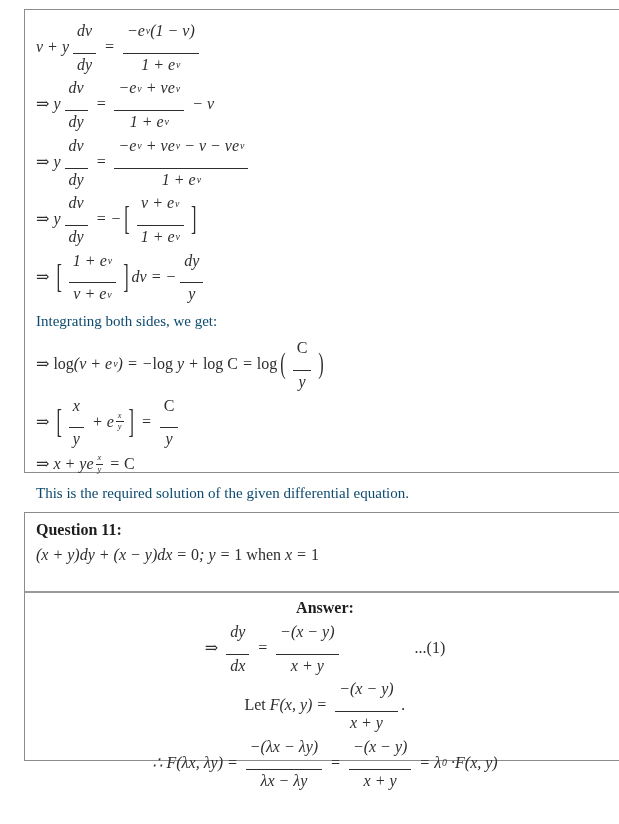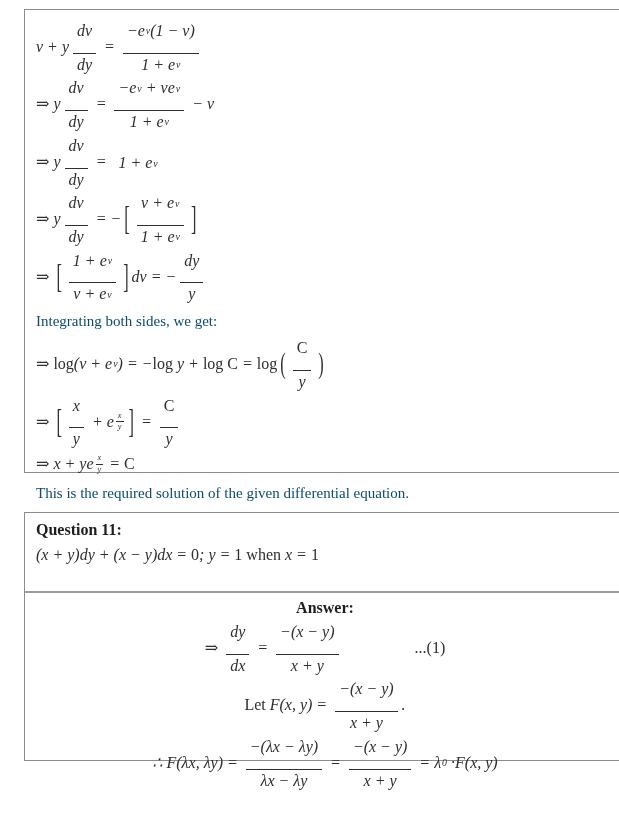--- a/index.html
+++ b/index.html
@@ -108,20 +108,21 @@
             <span class="num"><span>dv</span></span>
             <span class="den"><span>dy</span></span>
           </span><span> = </span><span class="frac">
             <span class="num"><span>−e</span><span class="sup">v</span><span> + ve</span><span class="sup">v</span></span>
             <span class="den"><span>1 + e</span><span class="sup">v</span></span>
           </span><span> − v</span></div>
         <div class="mline"><span>⇒ y</span><span class="frac">
             <span class="num"><span>dv</span></span>
             <span class="den"><span>dy</span></span>
           </span><span> = </span><span class="frac">
+            <span class="num"><span>−e</span><span class="sup">v</span><span> + ve</span><span class="sup">v</span><span> − v − ve</span><span class="sup">v</span></span>
             <span class="den"><span>1 + e</span><span class="sup">v</span></span>
           </span></div>
         <div class="mline"><span>⇒ y</span><span class="frac">
             <span class="num"><span>dv</span></span>
             <span class="den"><span>dy</span></span>
           </span><span> = −</span><span class="bigd">[</span><span class="frac">
             <span class="num"><span>v + e</span><span class="sup">v</span></span>
             <span class="den"><span>1 + e</span><span class="sup">v</span></span>
           </span><span class="bigd">]</span></div>
         <div class="mline"><span>⇒ </span><span class="bigd">[</span><span class="frac">

